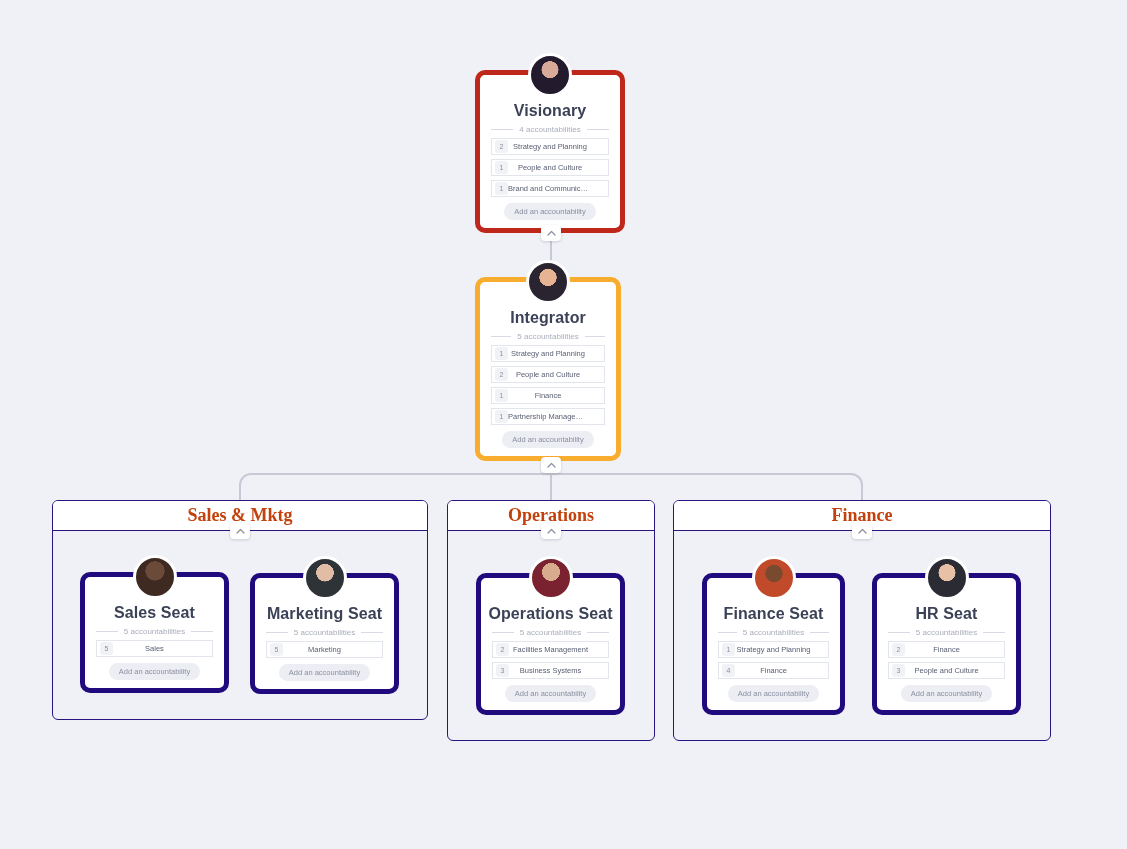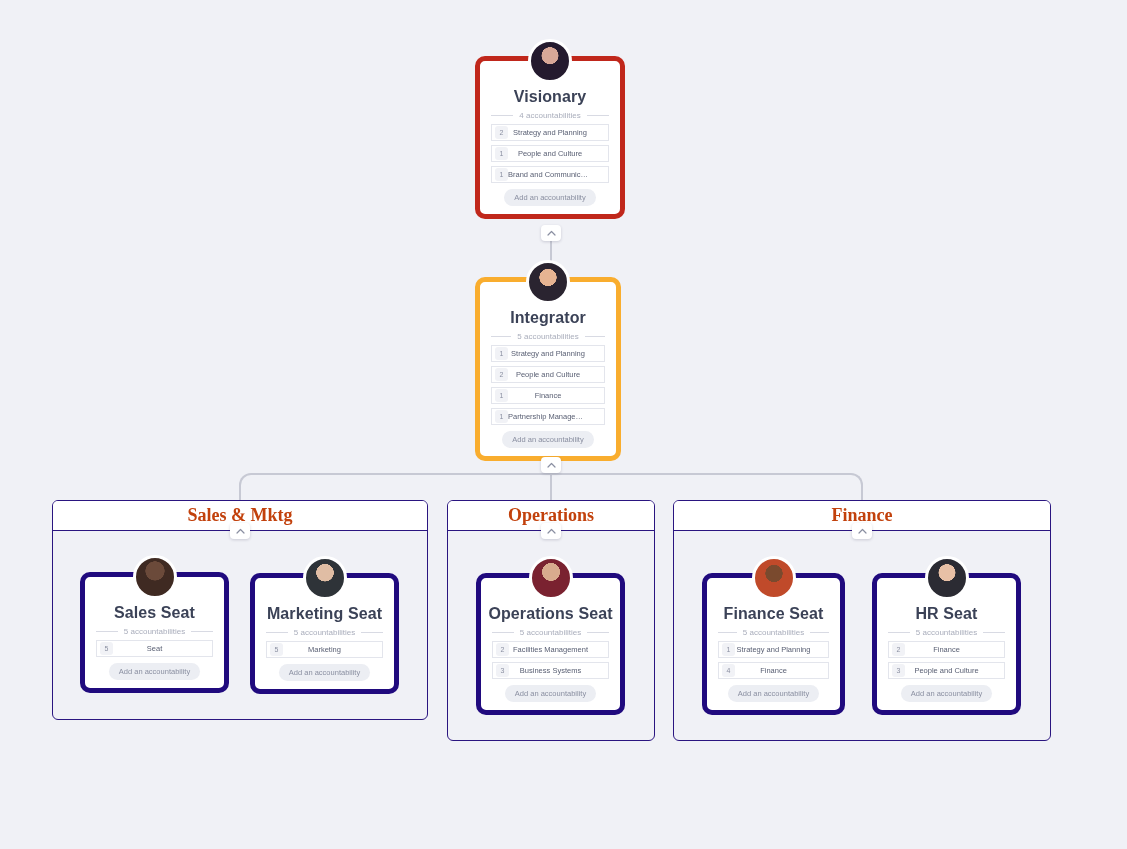--- a/index.html
+++ b/index.html
@@ -147,21 +147,21 @@
   <div class="card navy" style="left:80px; top:572px; width:149px;">
     <div class="avatar" style="background-image:radial-gradient(circle at 50% 34%, #6b4a3a 0 30%, #3f2a22 31% 100%), linear-gradient(#c9a48c,#8a6a55);"></div>
     <div class="title">Sales Seat</div>
     <div class="sub-wrap">
       <div class="sub-line"></div>
       <div class="sub-text">5 accountabilities</div>
       <div class="sub-line"></div>
     </div>
     <div class="acct">
       <span class="badge">5</span>
-      <span class="alabel">Seat</span>
+      <span class="alabel">Sales</span>
     </div>
     <button class="add-btn">Add an accountability</button>
   </div>
 
   <div class="card navy" style="left:250px; top:573px; width:149px;">
     <div class="avatar" style="background-image:radial-gradient(circle at 50% 36%, #e0bda4 0 28%, #2e3338 29% 100%), linear-gradient(#9aa0a6,#6f7478);"></div>
     <div class="title">Marketing Seat</div>
     <div class="sub-wrap">
       <div class="sub-line"></div>
       <div class="sub-text">5 accountabilities</div>
@@ -249,21 +249,21 @@
       <span class="badge">2</span>
       <span class="alabel">Finance</span>
     </div>
     <div class="acct">
       <span class="badge">3</span>
       <span class="alabel">People and Culture</span>
     </div>
     <button class="add-btn">Add an accountability</button>
   </div>
 
-  <div class="card red" style="left:475px; top:56px; width:150px;">
+  <div class="card red" style="left:475px; top:70px; width:150px;">
     <div class="avatar" style="background-image:radial-gradient(circle at 50% 36%, #d8a898 0 27%, #241a2e 28% 100%), linear-gradient(#6d3f7a,#2b1b33);"></div>
     <div class="title">Visionary</div>
     <div class="sub-wrap">
       <div class="sub-line"></div>
       <div class="sub-text">4 accountabilities</div>
       <div class="sub-line"></div>
     </div>
     <div class="acct">
       <span class="badge">2</span>
       <span class="alabel">Strategy and Planning</span>

